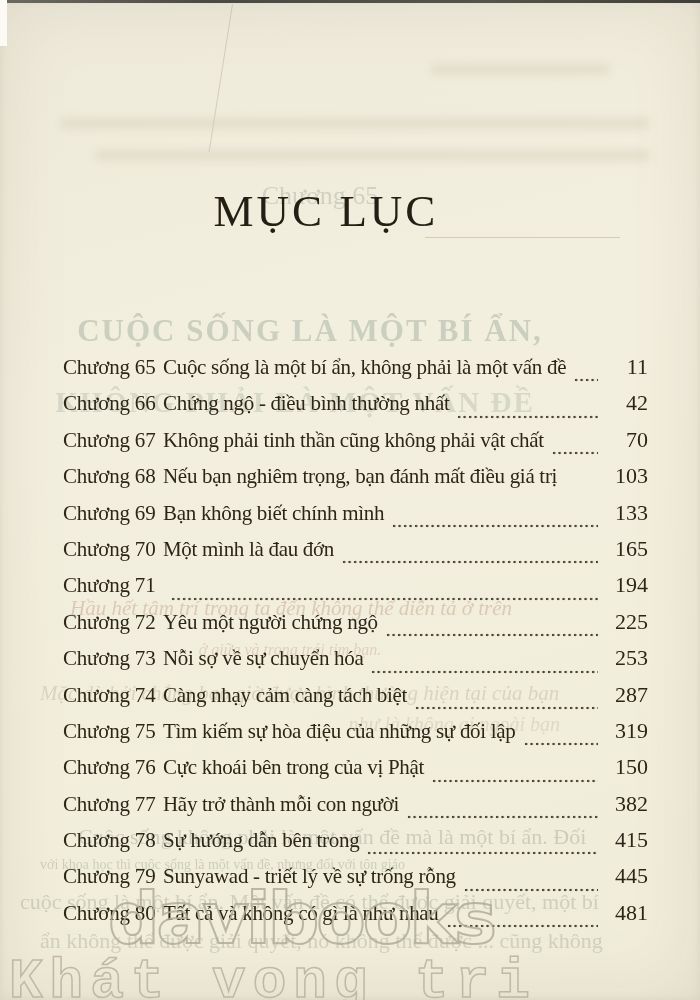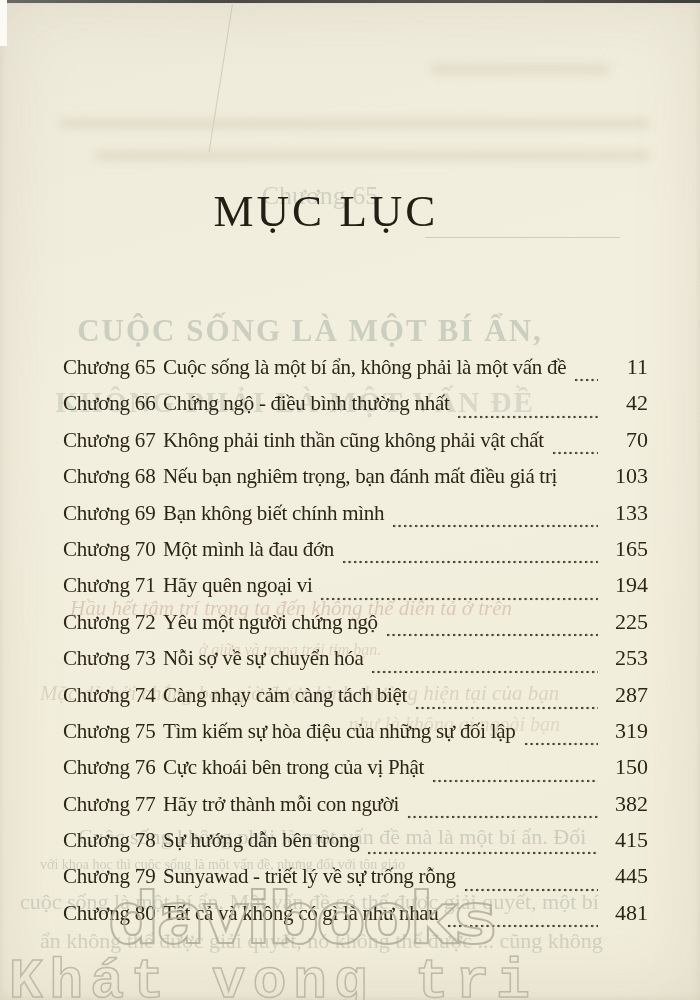--- a/index.html
+++ b/index.html
@@ -132,21 +132,20 @@
 
       <div class="row">
         <span class="chap">Chương 70</span>
         <span class="ttl">Một mình là đau đớn</span>
         <span class="leader"></span>
         <span class="pg">165</span>
       </div>
 
       <div class="row">
         <span class="chap">Chương 71</span>
-        <span class="ttl">Hãy quên ngoại vi</span>
         <span class="leader"></span>
         <span class="pg">194</span>
       </div>
 
       <div class="row">
         <span class="chap">Chương 72</span>
         <span class="ttl">Yêu một người chứng ngộ</span>
         <span class="leader"></span>
         <span class="pg">225</span>
       </div>

